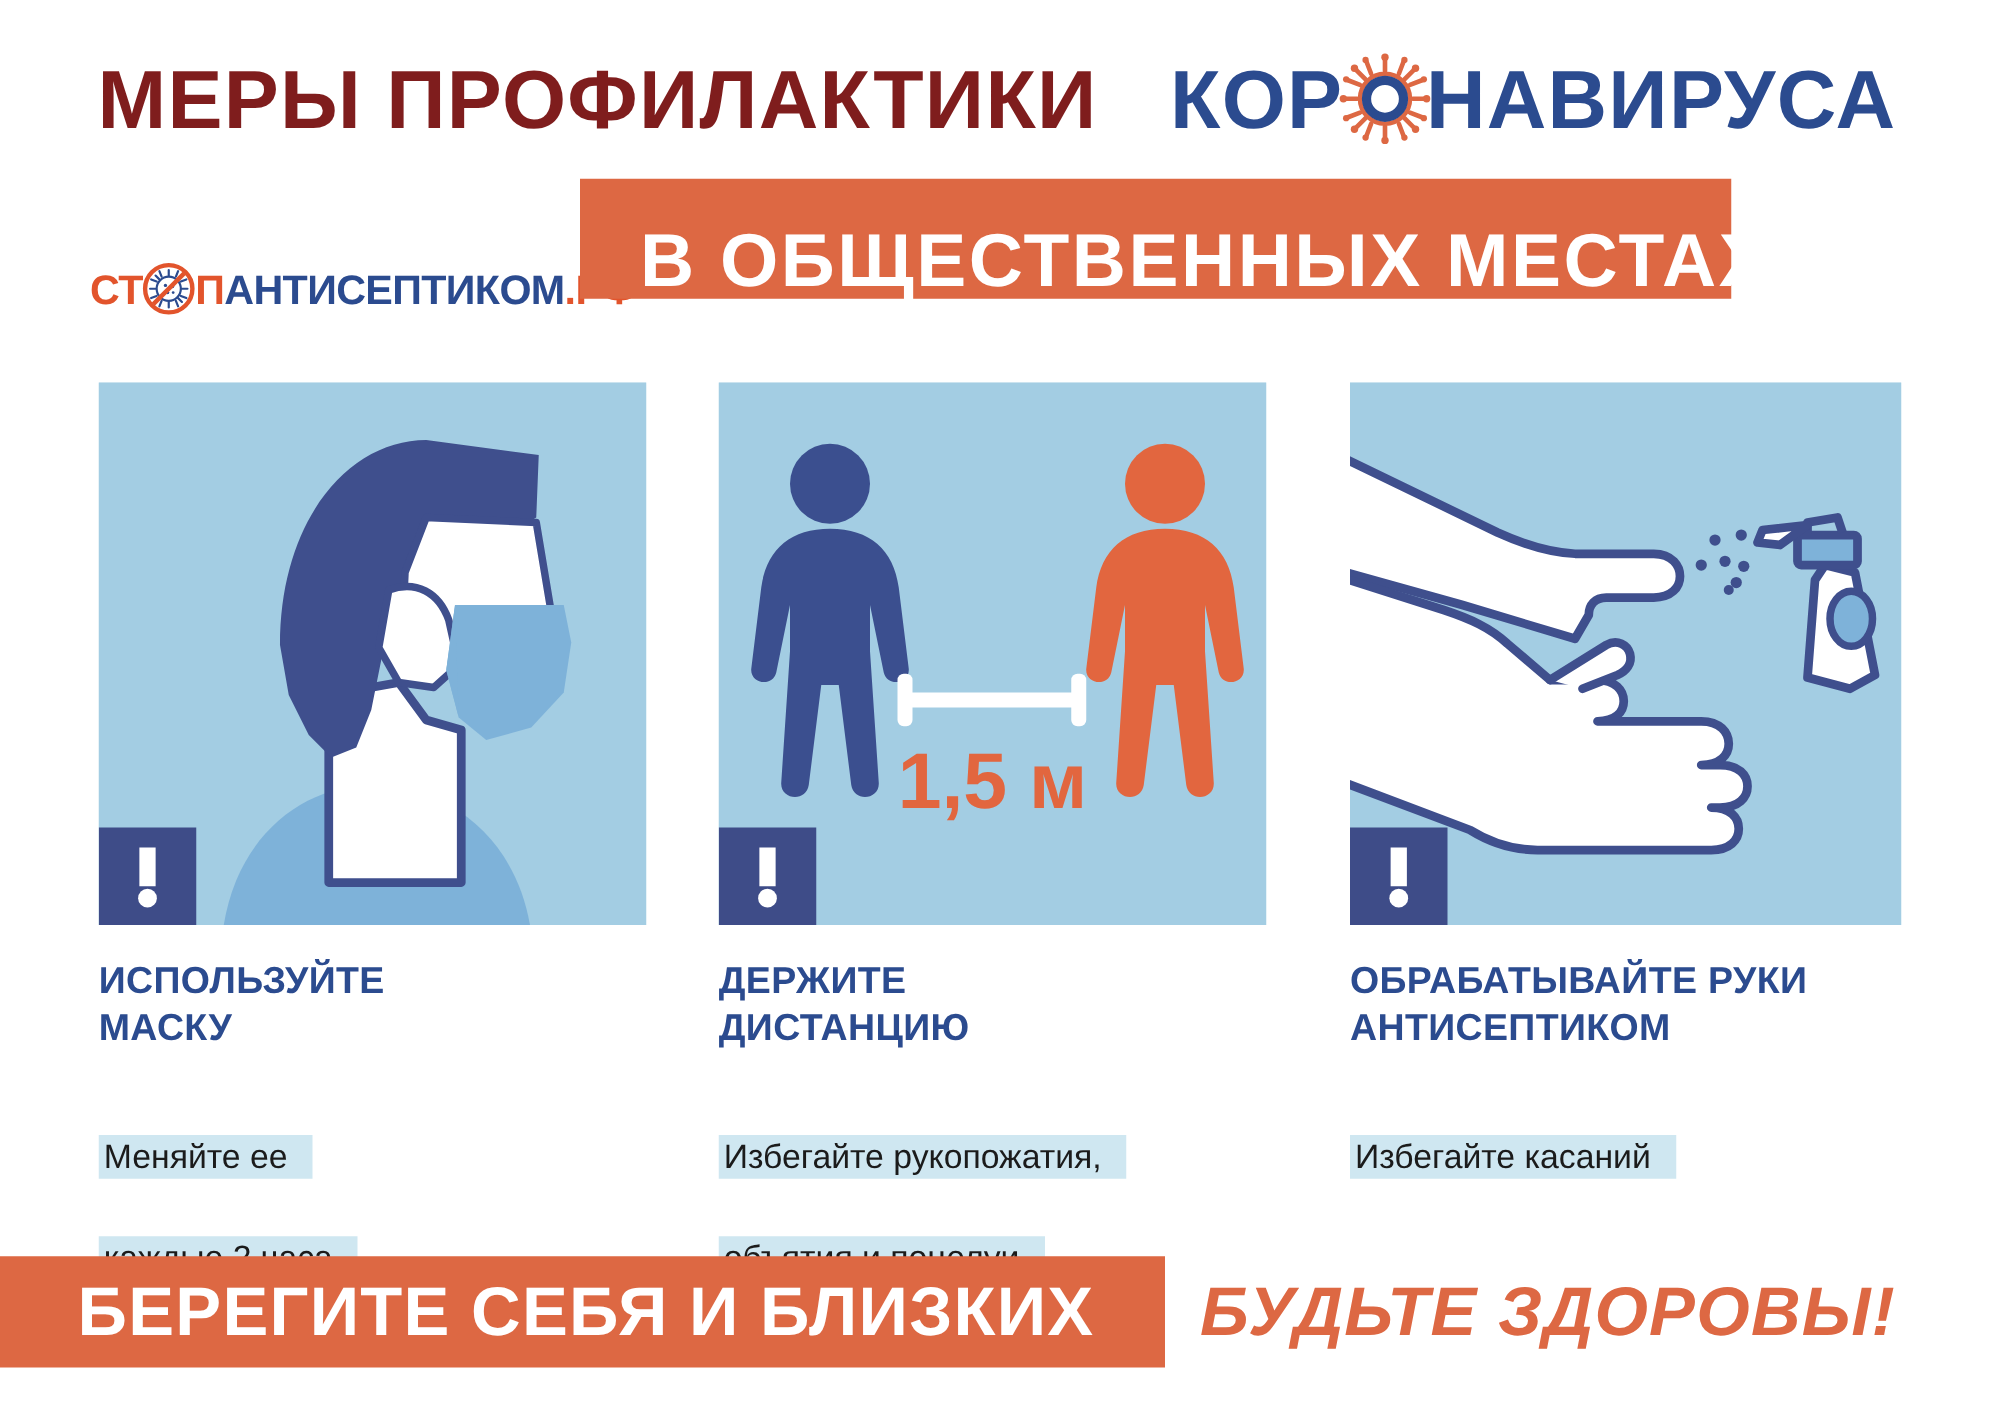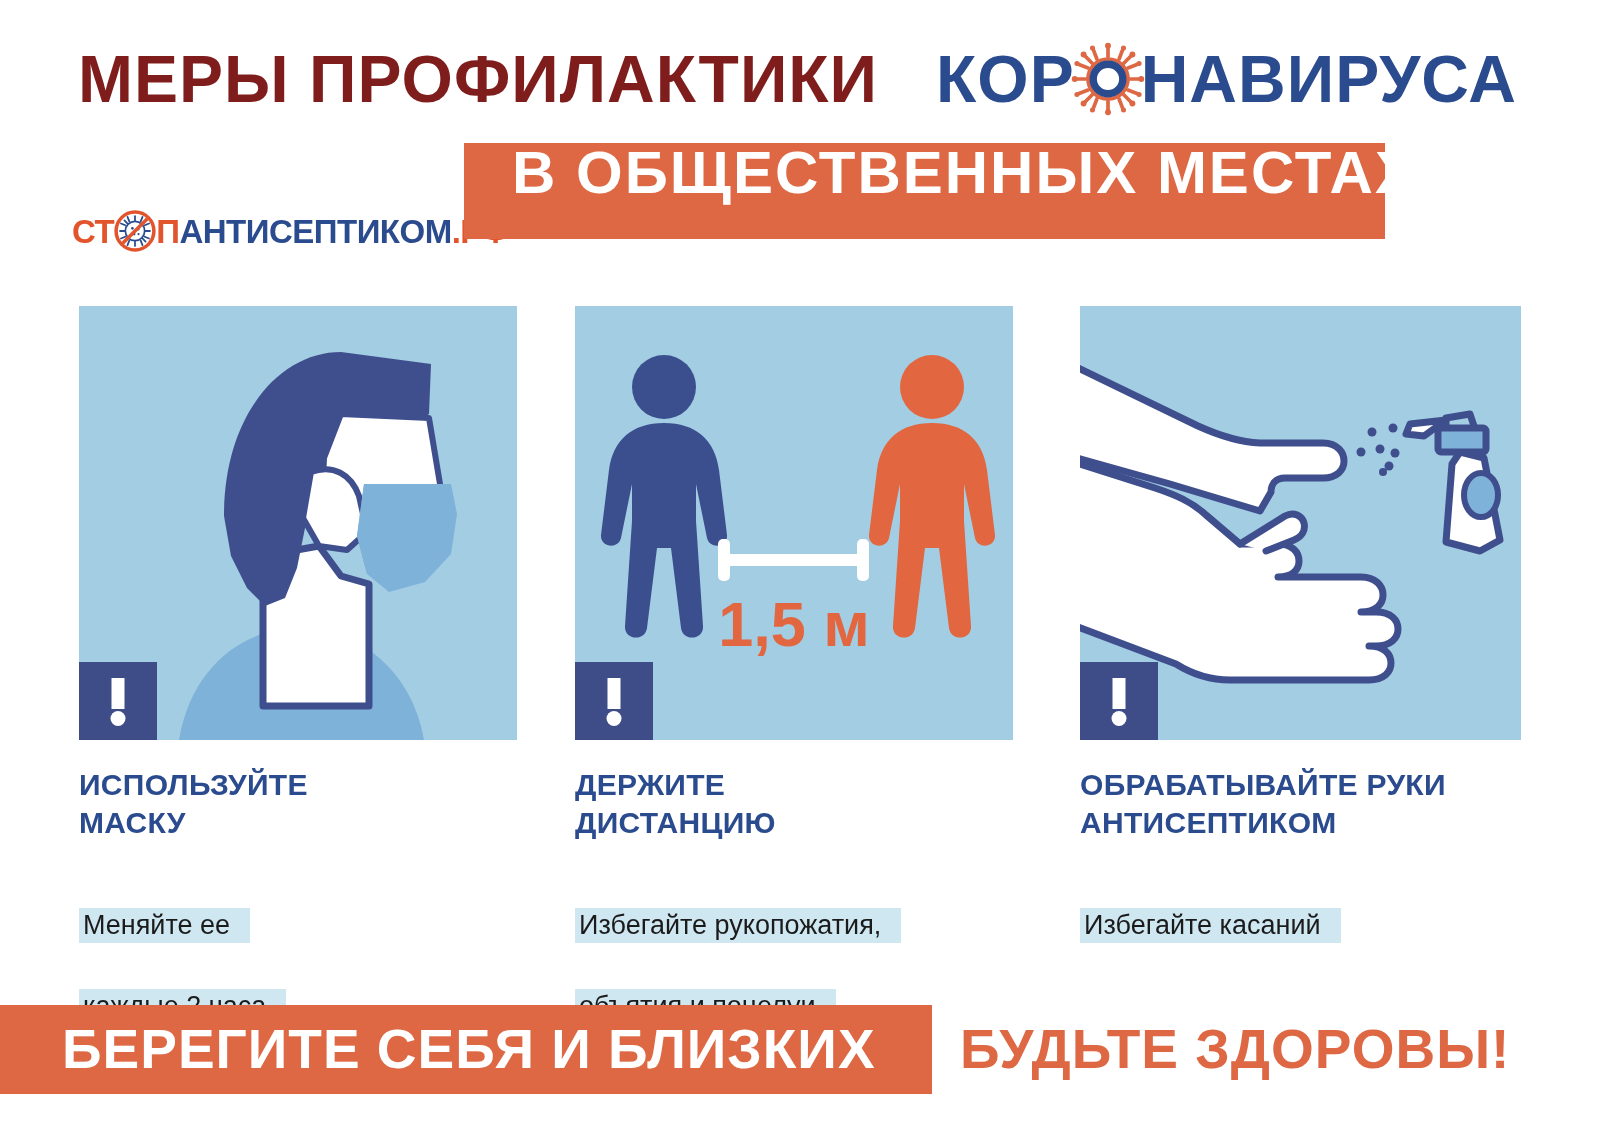--- a/index.html
+++ b/index.html
@@ -88,21 +88,21 @@
 
   
   .subtitle-bar {
     position: absolute;
     left: 464px;
     top: 143px;
     width: 921px;
     height: 96px;
     background: #dd6843;
     display: flex;
-    align-items: flex-start;
+    align-items: flex-end;
   }
   .subtitle-text {
     color: #ffffff;
     font-size: 60px;
     font-weight: bold;
     letter-spacing: 2px;
     margin-left: 48px;
     line-height: 1;
     white-space: nowrap;
   }
@@ -220,20 +220,21 @@
     top: 1005px;
     height: 89px;
     display: flex;
     align-items: center;
     color: #dd6843;
     font-size: 55px;
     font-weight: bold;
     letter-spacing: 1px;
     line-height: 1;
     white-space: nowrap;
+    font-style: italic;
   }
 </style>
 </head>
 <body>
 
 <div class="poster">
 
   <div class="header-title">
     <span class="title-word-1">МЕРЫ ПРОФИЛАКТИКИ</span>
     <span class="title-word-2">

